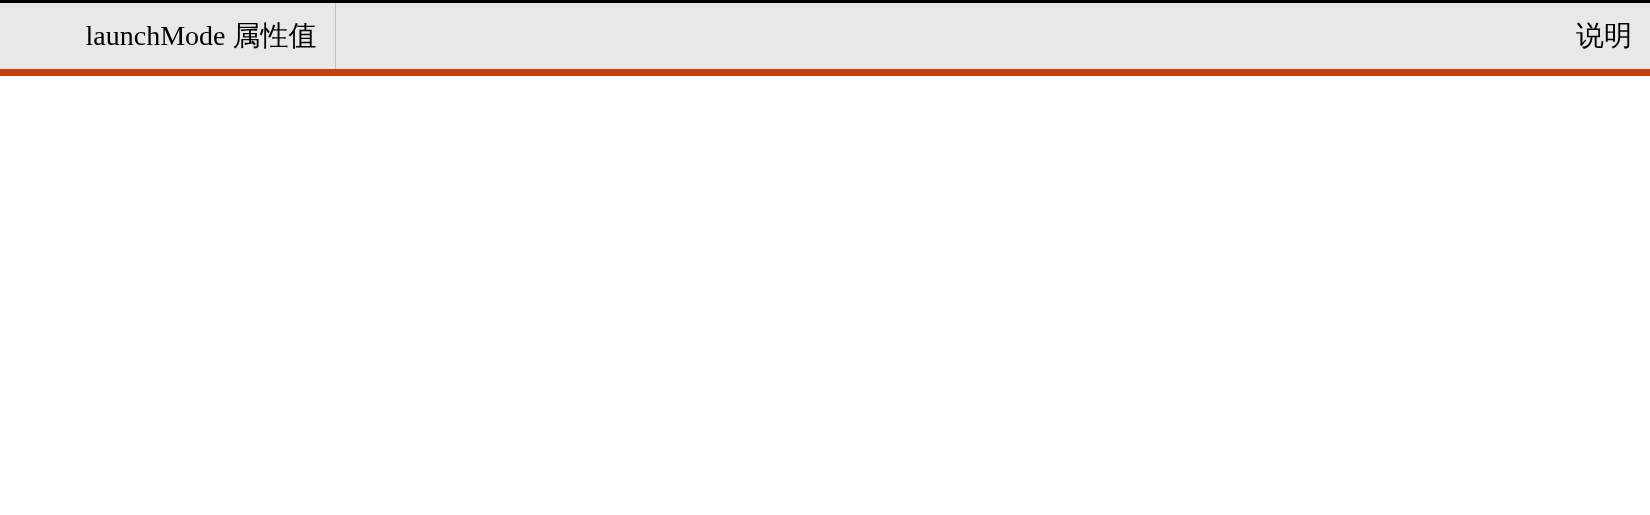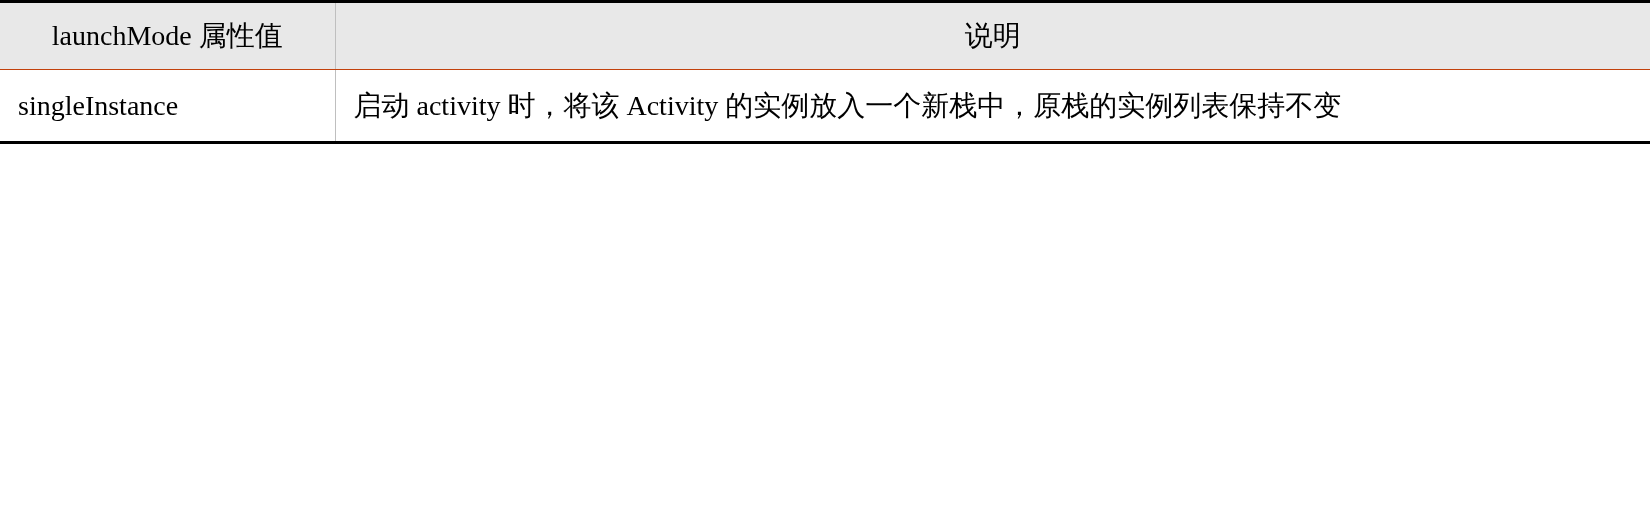--- a/index.html
+++ b/index.html
@@ -17,25 +17,25 @@
     table {
       width: 100%;
       border-collapse: collapse;
       font-size: 28px;
       color: #000000;
     }
     thead tr {
       background-color: #e8e8e8;
     }
     th {
-      text-align: center;
+      text-align: right;
       font-weight: normal;
       padding: 14px 18px;
       border-top: 3px solid #000000;
-      border-bottom: 1px solid #c2410c;
+      border-bottom: 7px solid #c2410c;
       vertical-align: middle;
     }
     th:first-child {
       border-right: 1px solid #bfbfbf;
       width: 335px;
     }
     td {
       padding: 14px 18px;
       border-bottom: 1px solid #000000;
       vertical-align: middle;
@@ -54,18 +54,14 @@
 <body>
 
 <table>
   <thead>
     <tr>
       <th>launchMode 属性值</th>
       <th>说明</th>
     </tr>
   </thead>
   <tbody>
-    <tr>
-      <td>singleInstance</td>
-      <td>启动 activity 时，将该 Activity 的实例放入一个新栈中，原栈的实例列表保持不变</td>
-    </tr>
   </tbody>
 </table>
 
 </body></html>

